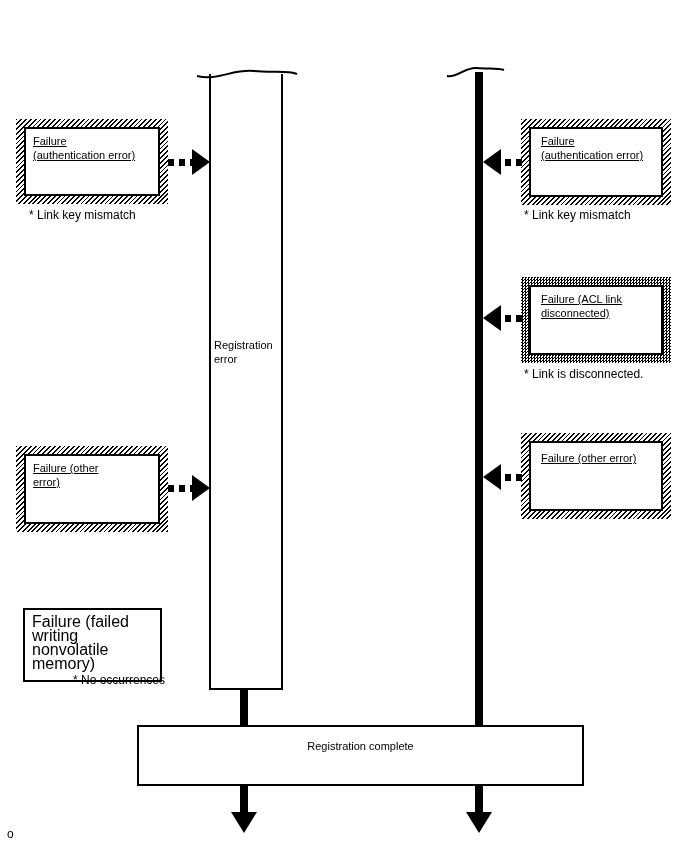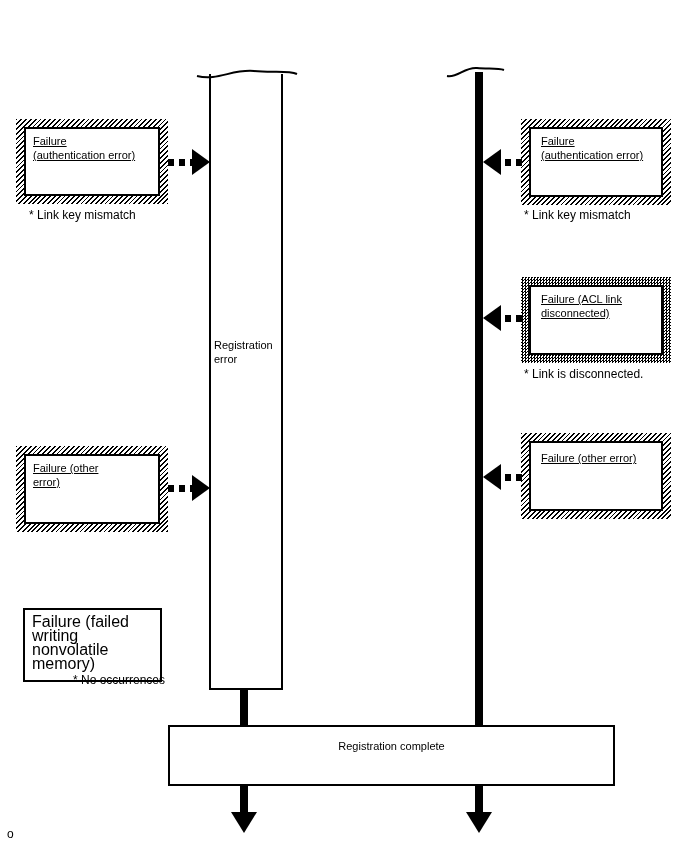--- a/index.html
+++ b/index.html
@@ -107,21 +107,21 @@
   <div class="abs shadow-hatch" style="left:521px;top:433px;width:150px;height:86px;">
     <div class="innerbox" style="padding-left:10px;padding-top:8px;">Failure (other error)</div>
   </div>
   <div class="abs arrow-l" style="left:483px;top:464px;width:39px;height:26px;">
     <div class="head"></div>
     <div class="shaft"></div>
   </div>
 
   <div class="abs thickline" style="left:240px;top:688px;width:8px;height:37px;"></div>
 
-  <div class="abs complete-box" style="left:137px;top:725px;width:447px;height:61px;margin-left:31px;">
+  <div class="abs complete-box" style="left:137px;top:725px;width:447px;height:61px;">
     <span>Registration complete</span>
   </div>
 
   <div class="abs arrow-down" style="left:231px;top:786px;width:26px;height:47px;">
     <div class="shaft"></div>
     <div class="head"></div>
   </div>
   <div class="abs arrow-down" style="left:466px;top:786px;width:26px;height:47px;">
     <div class="shaft"></div>
     <div class="head"></div>

